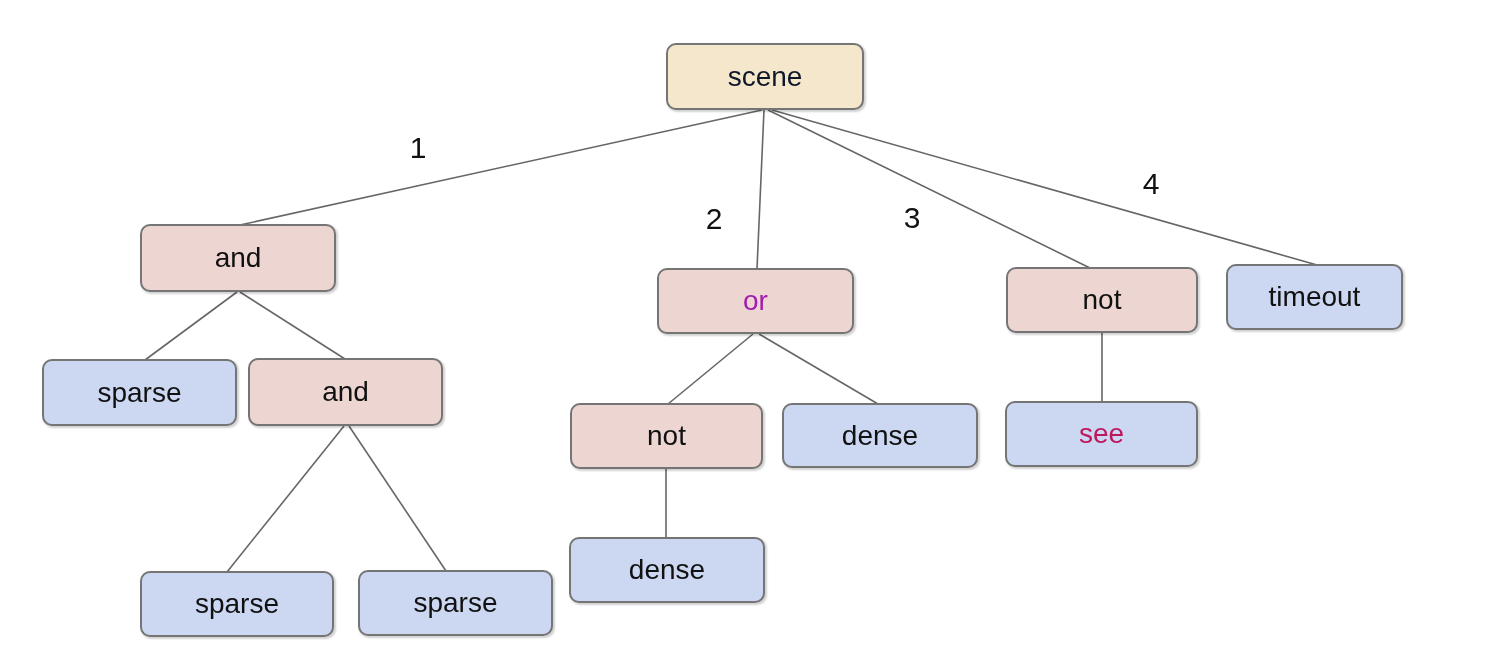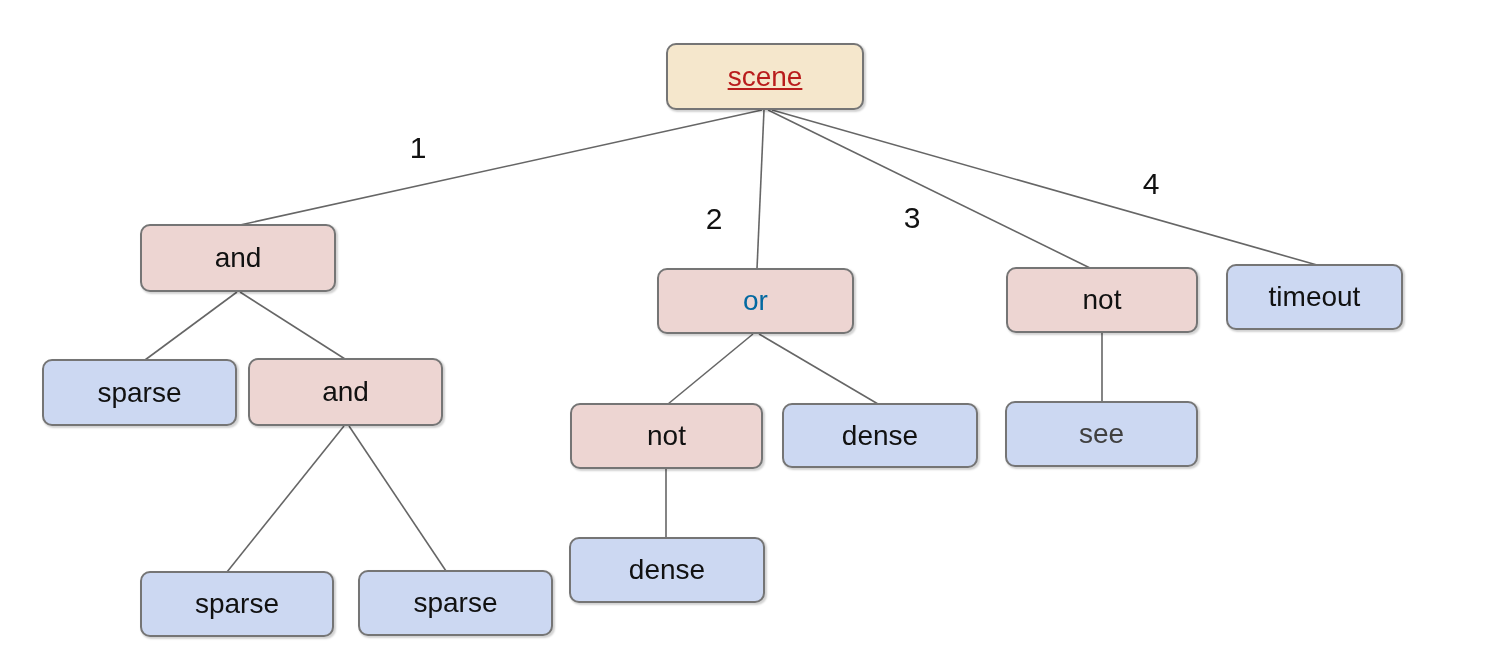--- a/index.html
+++ b/index.html
@@ -62,48 +62,48 @@
       <line x1="753" y1="334" x2="668" y2="404" stroke="#666666" stroke-width="1.6"></line>
       <line x1="759" y1="334" x2="878" y2="404" stroke="#666666" stroke-width="1.6"></line>
       <line x1="666" y1="469" x2="666" y2="538" stroke="#666666" stroke-width="1.6"></line>
       <line x1="1102" y1="333" x2="1102" y2="402" stroke="#666666" stroke-width="1.6"></line>
     </svg>
 <div class="edge-label" style="left: 418px; top: 148px; color: rgb(17, 17, 17);">1</div>
     <div class="edge-label" style="left: 714px; top: 219px; color: rgb(17, 17, 17);">2</div>
     <div class="edge-label" style="left: 912px; top: 218px; color: rgb(17, 17, 17);">3</div>
     <div class="edge-label" style="left: 1151px; top: 184px; color: rgb(17, 17, 17);">4</div>
     <div class="node" style="left: 666px; top: 43px; width: 198px; height: 67px; background: rgb(245, 231, 204); border-color: rgb(117, 117, 117);">
-      <span style="color: #b91c1c; text-decoration: underline;">scene</span>
+      <span style="color: #0f172a;">scene</span>
     </div>
     <div class="node" style="left: 140px; top: 224px; width: 196px; height: 68px; background: rgb(237, 213, 210); border-color: rgb(117, 117, 117);">
       <span style="color: rgb(17, 17, 17);">and</span>
     </div>
     <div class="node" style="left: 657px; top: 268px; width: 197px; height: 66px; background: rgb(237, 213, 210); border-color: rgb(117, 117, 117);">
-      <span style="color: #0369a1;">or</span>
+      <span style="color: #a21caf;">or</span>
     </div>
     <div class="node" style="left: 1006px; top: 267px; width: 192px; height: 66px; background: rgb(237, 213, 210); border-color: rgb(117, 117, 117);">
       <span style="color: rgb(17, 17, 17);">not</span>
     </div>
     <div class="node" style="left: 1226px; top: 264px; width: 177px; height: 66px; background: rgb(204, 216, 242); border-color: rgb(117, 117, 117);">
       <span style="color: rgb(17, 17, 17);">timeout</span>
     </div>
     <div class="node" style="left: 42px; top: 359px; width: 195px; height: 67px; background: rgb(204, 216, 242); border-color: rgb(117, 117, 117);">
       <span style="color: rgb(17, 17, 17);">sparse</span>
     </div>
     <div class="node" style="left: 248px; top: 358px; width: 195px; height: 68px; background: rgb(237, 213, 210); border-color: rgb(117, 117, 117);">
       <span style="color: rgb(17, 17, 17);">and</span>
     </div>
     <div class="node" style="left: 570px; top: 403px; width: 193px; height: 66px; background: rgb(237, 213, 210); border-color: rgb(117, 117, 117);">
       <span style="color: rgb(17, 17, 17);">not</span>
     </div>
     <div class="node" style="left: 782px; top: 403px; width: 196px; height: 65px; background: rgb(204, 216, 242); border-color: rgb(117, 117, 117);">
       <span style="color: rgb(17, 17, 17);">dense</span>
     </div>
     <div class="node" style="left: 1005px; top: 401px; width: 193px; height: 66px; background: rgb(204, 216, 242); border-color: rgb(117, 117, 117);">
-      <span style="color: #404040;">see</span>
+      <span style="color: #be185d;">see</span>
     </div>
     <div class="node" style="left: 140px; top: 571px; width: 194px; height: 66px; background: rgb(204, 216, 242); border-color: rgb(117, 117, 117);">
       <span style="color: rgb(17, 17, 17);">sparse</span>
     </div>
     <div class="node" style="left: 358px; top: 570px; width: 195px; height: 66px; background: rgb(204, 216, 242); border-color: rgb(117, 117, 117);">
       <span style="color: rgb(17, 17, 17);">sparse</span>
     </div>
     <div class="node" style="left: 569px; top: 537px; width: 196px; height: 66px; background: rgb(204, 216, 242); border-color: rgb(117, 117, 117);">
       <span style="color: rgb(17, 17, 17);">dense</span>
     </div>

